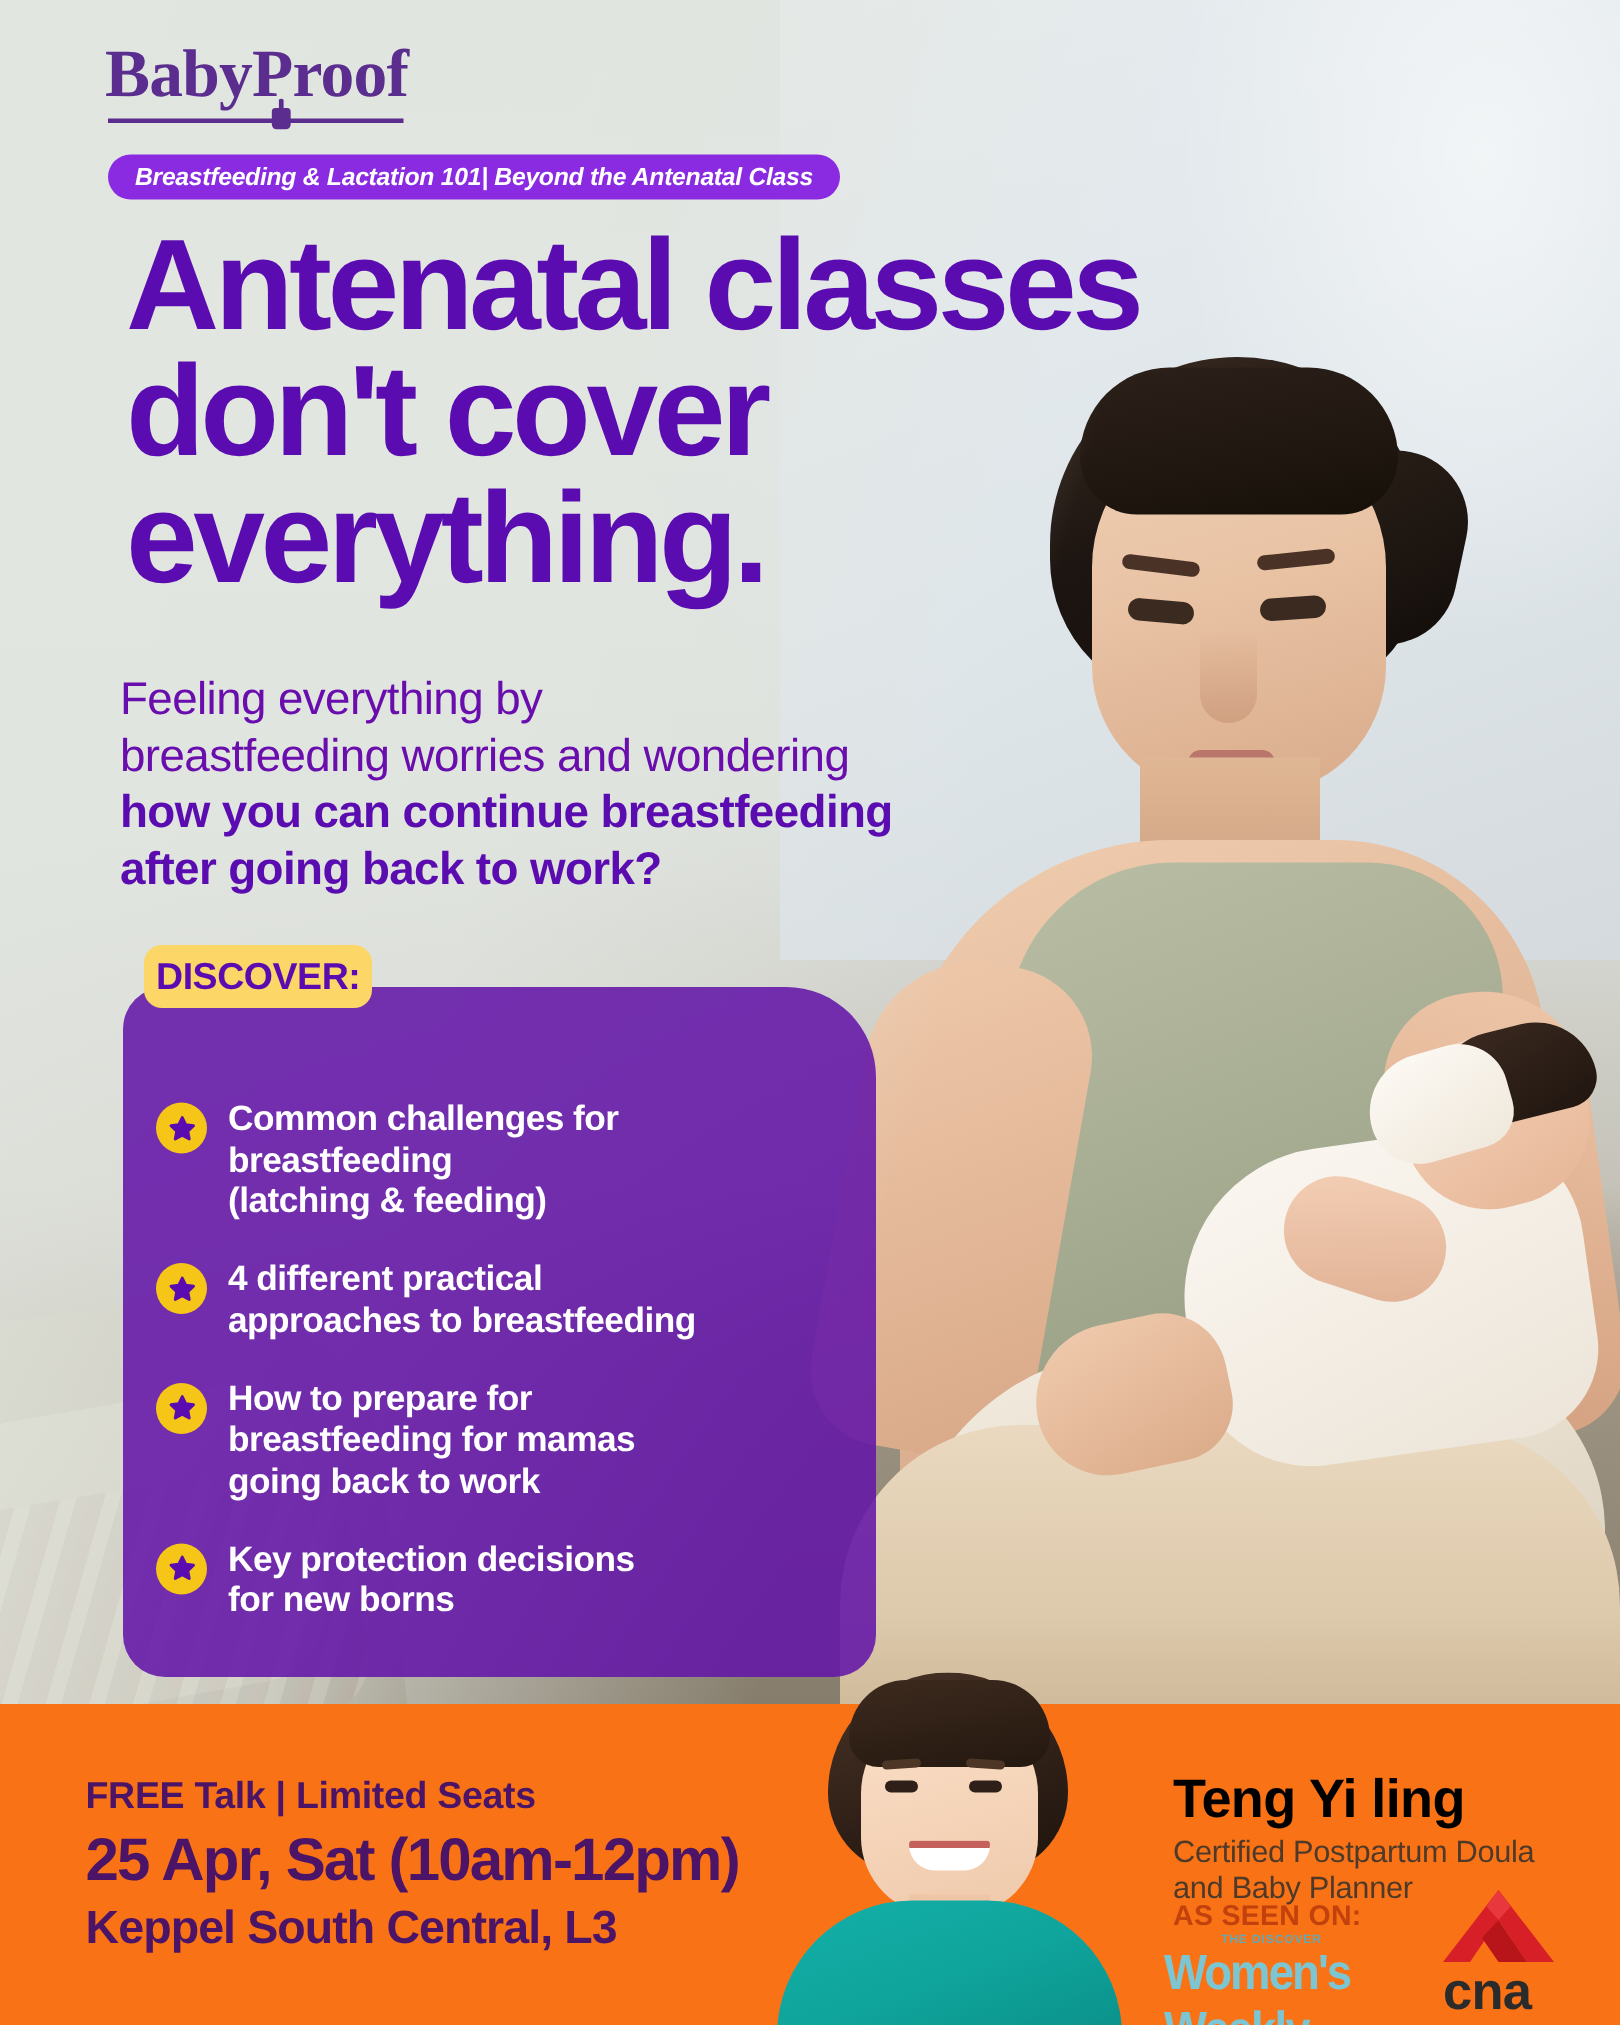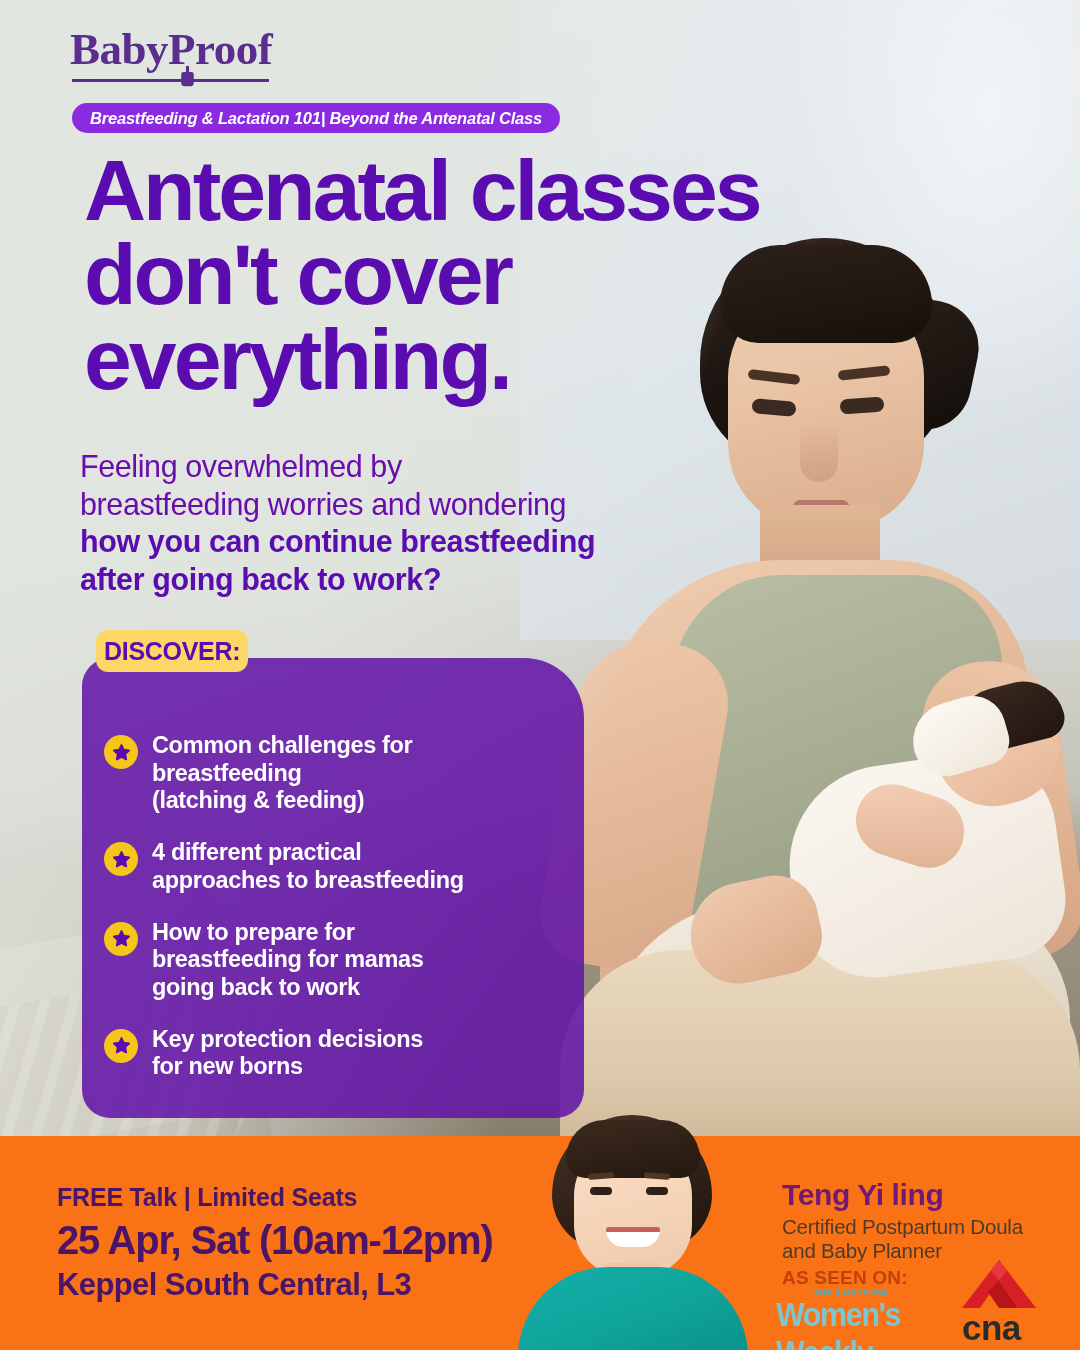--- a/index.html
+++ b/index.html
@@ -341,21 +341,21 @@
   }
   .sp-neck {
     position:absolute; left:116px; top:148px; width:54px; height:26px;
     background:#eec6a6;
   }
 
   .footer-right {
     position:absolute; left:782px; top:1178px; z-index:7;
   }
   .sp-name {
-    color:#701a75; font-size:30px; font-weight:700; letter-spacing:-.4px;
+    color:#000000; font-size:36px; font-weight:700; letter-spacing:-.4px;
   }
   .sp-role {
     color:#4f3a2a; font-size:20.5px; font-weight:400;
     line-height:1.18; margin-top:3px; letter-spacing:-.2px;
   }
   .asseen {
     position:absolute; left:782px; top:1267px; z-index:7;
     color:#c2410c; font-size:19px; font-weight:700; letter-spacing:.2px;
   }
   .ww-logo {
@@ -438,21 +438,21 @@
 
   <div class="pill-banner">Breastfeeding &amp; Lactation 101| Beyond the Antenatal Class</div>
 
   <div class="headline">
     <span class="l">Antenatal classes</span>
     <span class="l">don't cover</span>
     <span class="l">everything.</span>
   </div>
 
   <div class="subhead">
-    <span class="reg">Feeling overwhelmed by</span>
+    <span class="reg">Feeling everything by</span>
     <span class="reg">breastfeeding worries and wondering</span>
     <span class="bold">how you can continue breastfeeding</span>
     <span class="bold">after going back to work?</span>
   </div>
 
   <div class="discover-badge">DISCOVER:</div>
 
   <div class="discover-card">
     <div class="bullets">
 
@@ -534,21 +534,21 @@
     <div class="sp-name">Teng Yi ling</div>
     <div class="sp-role">
       <span>Certified Postpartum Doula</span><br>
       <span>and Baby Planner</span>
     </div>
   </div>
 
   <div class="asseen">AS SEEN ON:</div>
 
   <div class="ww-logo">
-    <div class="ww-top">THE SINGAPORE</div>
+    <div class="ww-top">THE DISCOVER</div>
     <div class="ww-main">Women's Weekly</div>
   </div>
 
   <div class="cna-logo">
     <svg width="82" height="52" viewBox="0 0 82 52">
       <path d="M41 2 L78 50 L60 50 L41 22 L22 50 L4 50 Z" fill="#D61F26"></path>
       <path d="M41 22 L60 50 L41 50 L30 34 Z" fill="#B8151B"></path>
       <path d="M41 2 L49 13 L41 22 L33 13 Z" fill="#E8383E"></path>
     </svg>
     <div class="cna-word">cna</div>

